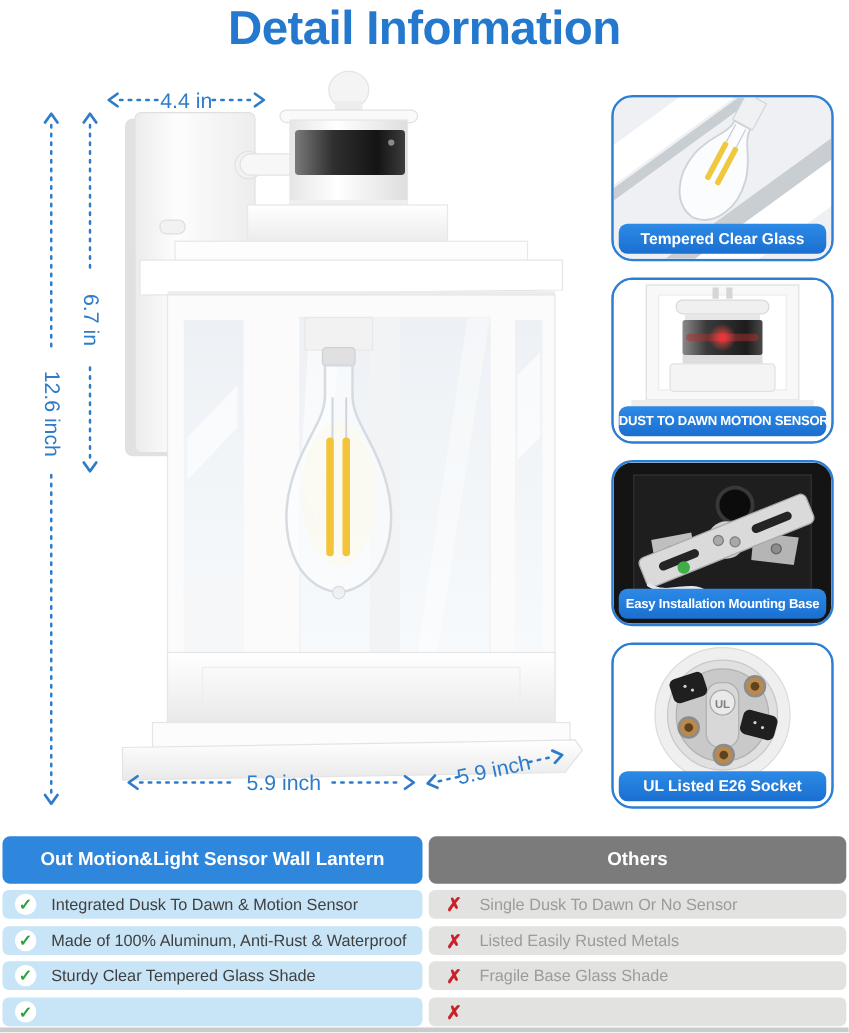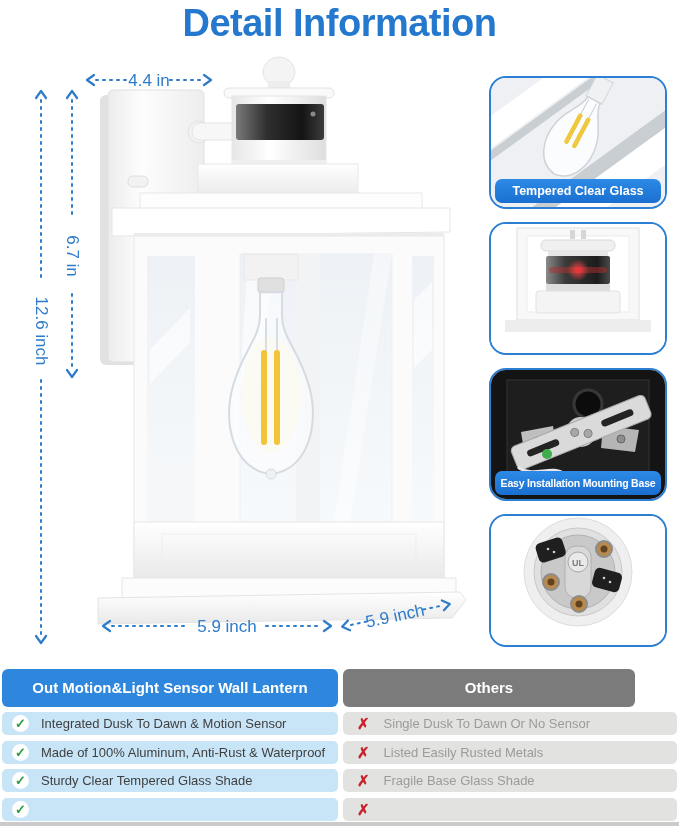--- a/index.html
+++ b/index.html
@@ -28,21 +28,21 @@
     text-align: center; white-space: nowrap;
   }
   .badge-banner.condensed { font-size: 10.5px; letter-spacing: -0.2px; }
 
   
   .cmp-header {
     position: absolute; top: 669px; height: 38px; border-radius: 6px;
     color: #fff; font-weight: bold; font-size: 15px; line-height: 38px; text-align: center;
   }
   .cmp-header.ours   { left: 2px;  width: 336px; background: #2e86dd; text-align: center; }
-  .cmp-header.others { left: 343px; width: 292px; background: #7b7b7b; }
+  .cmp-header.others { left: 343px; width: 334px; background: #7b7b7b; }
 
   .cmp-row {
     position: absolute; height: 23px; border-radius: 5px;
     display: flex; align-items: center; font-size: 13px;
   }
   .cmp-row.ours   { left: 2px;  width: 336px; background: #c8e4f7; color: #3f3f3f; }
   .cmp-row.others { left: 343px; width: 334px; background: #e2e2e0; color: #9b9b9b; }
   .row-0 { top: 712px; } .row-1 { top: 741px; } .row-2 { top: 769px; } .row-3 { top: 798px; }
 
   .check-bubble {
@@ -235,20 +235,21 @@
       <rect x="50" y="16" width="74" height="11" rx="5" fill="#f0f0f0" stroke="#d9d9d9"></rect>
       <rect x="57" y="27" width="60" height="5" fill="#e6e6e6"></rect>
       <rect x="55" y="32" width="64" height="28" rx="2" fill="url(#bSens)"></rect>
       <rect x="58" y="43" width="58" height="6" rx="3" fill="#b03030" opacity="0.5"></rect>
       <circle cx="87" cy="46" r="11" fill="url(#bRed)"></circle>
       <circle cx="87" cy="46" r="3" fill="#e8353c"></circle>
       <rect x="55" y="60" width="64" height="7" fill="#dddddd"></rect>
       <rect x="45" y="67" width="84" height="22" rx="3" fill="#f4f4f4" stroke="#e1e1e1"></rect>
       <rect x="14" y="96" width="146" height="12" fill="#ededed"></rect>
     </svg>
+    <div class="badge-banner condensed">DUST TO DAWN MOTION SENSOR</div>
   </div>
 
   <div class="badge">
     <svg viewBox="0 0 174 129" preserveAspectRatio="xMidYMid slice">
       <rect width="174" height="129" fill="#141414"></rect>
       <rect x="16" y="10" width="142" height="104" fill="#1e1e1e" stroke="#323232"></rect>
       <circle cx="97" cy="34" r="14" fill="#0c0c0c" stroke="#383838" stroke-width="3"></circle>
       <polygon points="30,62 62,56 66,80 34,86" fill="#bfbfbf"></polygon>
       <polygon points="112,56 148,60 144,82 110,78" fill="#b5b5b5"></polygon>
       <circle cx="46" cy="71" r="4" fill="#8d8d8d" stroke="#666"></circle>
@@ -286,20 +287,21 @@
           <rect x="46" y="24" width="28" height="20" rx="5" fill="#1f1f1f"></rect>
         </g>
       <g transform="rotate(15 116 64)">
           <rect x="102" y="54" width="28" height="20" rx="5" fill="#1f1f1f"></rect>
         </g>
       <circle cx="57" cy="33" r="1.3" fill="#cfcfcf"></circle>
         <circle cx="63" cy="36" r="1.3" fill="#cfcfcf"></circle>
       <circle cx="113" cy="62" r="1.3" fill="#cfcfcf"></circle>
         <circle cx="119" cy="66" r="1.3" fill="#cfcfcf"></circle>
     </svg>
+    <div class="badge-banner">UL Listed E26 Socket</div>
   </div>
 </div>
 
 <div class="cmp-header ours">Out Motion&amp;Light Sensor Wall Lantern</div>
 <div class="cmp-header others">Others</div>
 
 <div class="cmp-row ours row-0">
   <span class="check-bubble">✓</span>
   <span>Integrated Dusk To Dawn &amp; Motion Sensor</span>
 </div>

